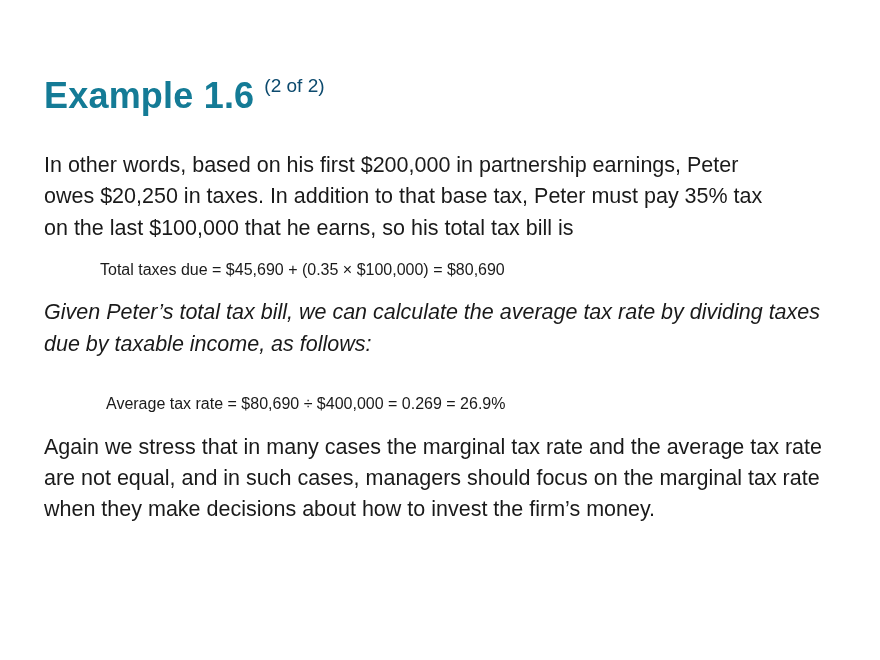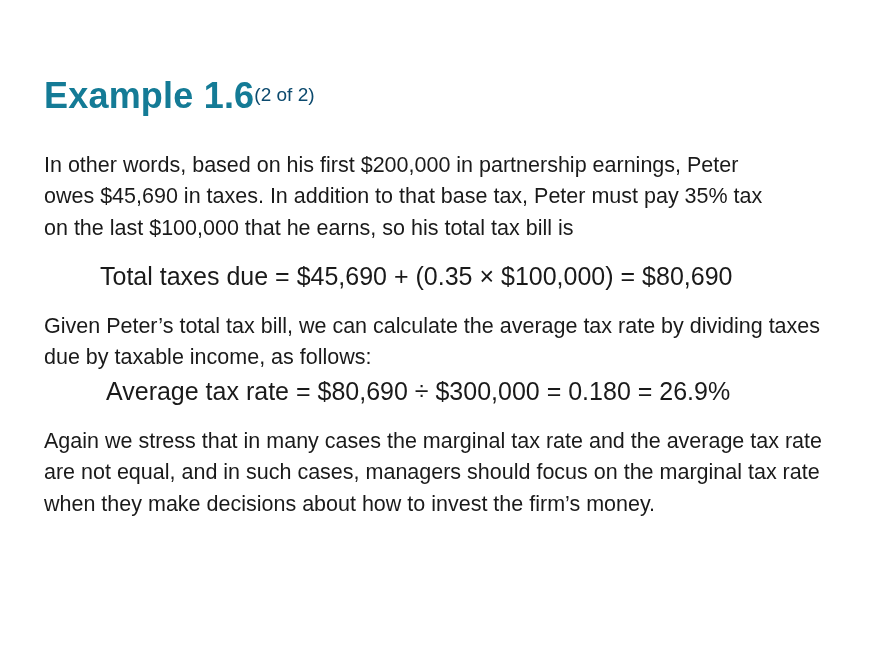--- a/index.html
+++ b/index.html
@@ -19,21 +19,22 @@
     width: 880px;
     height: 660px;
     box-sizing: border-box;
     padding: 0;
   }
   .title-block {
     position: absolute;
     left: 44px;
     top: 76px;
     display: flex;
-    align-items: center;
+    align-items: flex-start;
+    gap: 10px;
   }
   .title-main {
     font-size: 36px;
     font-weight: bold;
     color: #147b96;
     letter-spacing: 0.2px;
     line-height: 1.1;
   }
   .title-sub {
     font-size: 19px;
@@ -48,24 +49,24 @@
     width: 800px;
   }
   .para {
     font-size: 21.5px;
     line-height: 1.46;
     color: #1a1a1a;
     margin: 0 0 14px 0;
     max-width: 780px;
   }
   .para.p1 { max-width: 740px; }
-  .para.p2 { max-width: 790px; margin-bottom: 0; }
+  .para.p2 { max-width: 790px; margin-bottom: 32px; font-style: italic; }
   .para.p4 { max-width: 790px; margin-bottom: 8px; }
   .equation {
-    font-size: 25px;
+    font-size: 16px;
     line-height: 1.46;
     color: #1a1a1a;
     margin: 0 0 16px 0;
     padding-left: 56px;
   }
   .equation.eq2 {
     padding-left: 62px;
     margin-bottom: 16px;
   }
 </style>
@@ -74,25 +75,25 @@
 
 <div class="slide">
 
   <div class="title-block">
     <span class="title-main">Example 1.6</span>
     <span class="title-sub">(2 of 2)</span>
   </div>
 
   <div class="body-block">
 
-    <p class="para p1">In other words, based on his first $200,000 in partnership earnings, Peter owes $45,690 in taxes. In addition to that base tax, Peter must pay 35% tax on the last $100,000 that he earns, so his total tax bill is</p>
+    <p class="para p1">In other words, based on his first $200,000 in partnership earnings, Peter owes $20,250 in taxes. In addition to that base tax, Peter must pay 35% tax on the last $100,000 that he earns, so his total tax bill is</p>
 
     <p class="equation eq1">Total taxes due = $45,690 + (0.35 × $100,000) = $80,690</p>
 
     <p class="para p2">Given Peter’s total tax bill, we can calculate the average tax rate by dividing taxes due by taxable income, as follows:</p>
 
-    <p class="equation eq2">Average tax rate = $80,690 ÷ $300,000 = 0.180 = 26.9%</p>
+    <p class="equation eq2">Average tax rate = $80,690 ÷ $400,000 = 0.269 = 26.9%</p>
 
     <p class="para p4">Again we stress that in many cases the marginal tax rate and the average tax rate are not equal, and in such cases, managers should focus on the marginal tax rate when they make decisions about how to invest the firm’s money.</p>
 
   </div>
 
 </div>
 
 </body></html>

